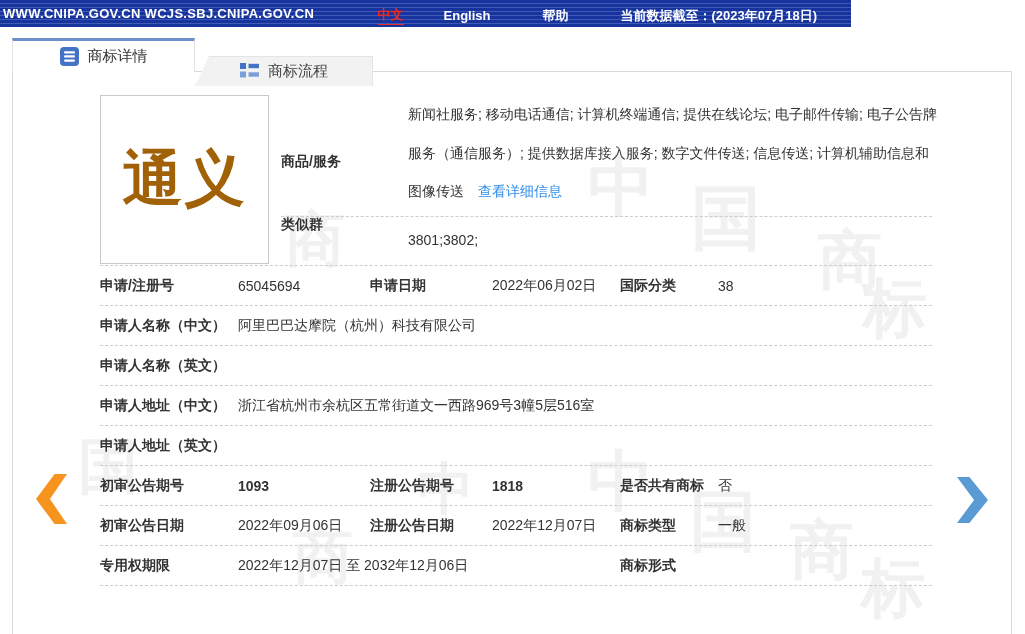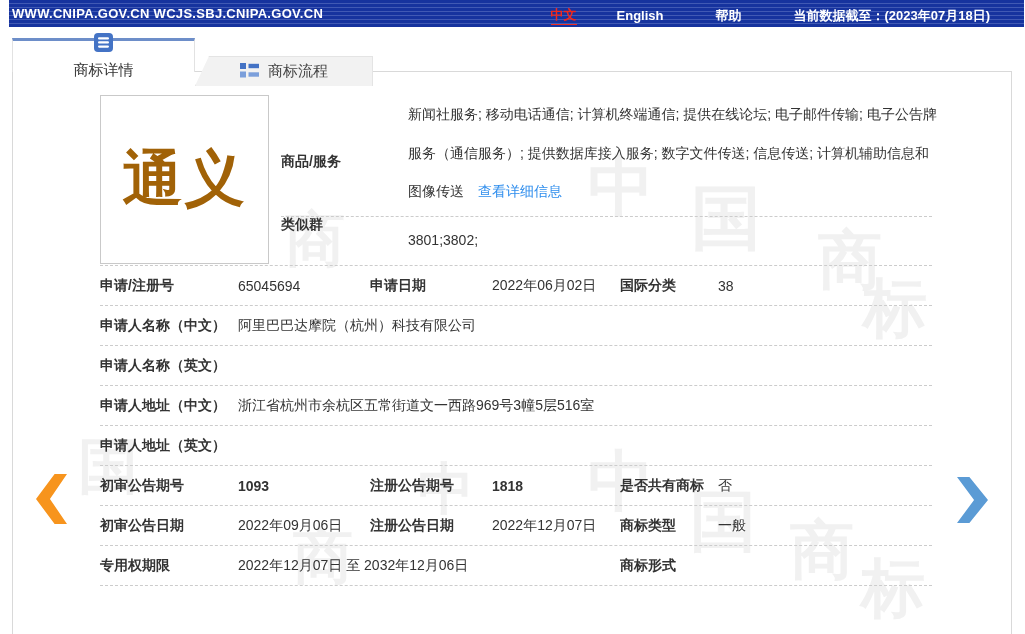--- a/index.html
+++ b/index.html
@@ -6,37 +6,37 @@
   html,body { margin:0; padding:0; }
   body {
     width:1025px; height:634px; position:relative; overflow:hidden;
     background:#fff; color:#333;
     font-family:"Liberation Sans","DejaVu Sans",sans-serif;
     font-size:14px;
   }
 
   
   .topbar {
-    position:absolute; left:9px; top:0; width:1015px; height:27px;
+    position:absolute; left:0; top:0; width:851px; height:27px;
     background:repeating-linear-gradient(180deg,#16339e 0px,#16339e 3px,#4059b4 3px,#4059b4 4px);
     color:#fff; font-weight:bold; font-size:13px; z-index:10;
   }
   .topbar-domains { position:absolute; left:3px; top:6px; letter-spacing:.3px; }
   .topbar-right { position:absolute; right:34px; top:6px; display:flex; align-items:center;gap:24px; }
   .lang-zh { color:#ef2a1e; border-bottom:1px solid #ef2a1e; margin-right:16px; cursor:pointer; }
   .lang-en { margin-right:28px; cursor:pointer; }
   .help-link { margin-right:28px; cursor:pointer; }
 
   
   .tab { display:flex; align-items:center; justify-content:center; gap:9px; font-size:15px; cursor:pointer; }
   .tab-active {
     position:absolute; left:12px; top:38px; width:183px; height:34px;
     background:#fff; border-top:3px solid #6d8ec9;
     border-left:1px solid #e2e2e2; border-right:1px solid #e2e2e2;
-    z-index:4; color:#333;flex-direction:column;
+    z-index:4; color:#333;
   }
   .tab-inactive {
     position:absolute; left:195px; top:56px; width:178px; height:30px;
     background:#f2f2f2; border:1px solid #e4e4e4; border-bottom:none;
     clip-path:polygon(14px 0,100% 0,100% 100%,0 100%);
     z-index:3; color:#444;
   }
   .tab svg { display:block; }
 
   

